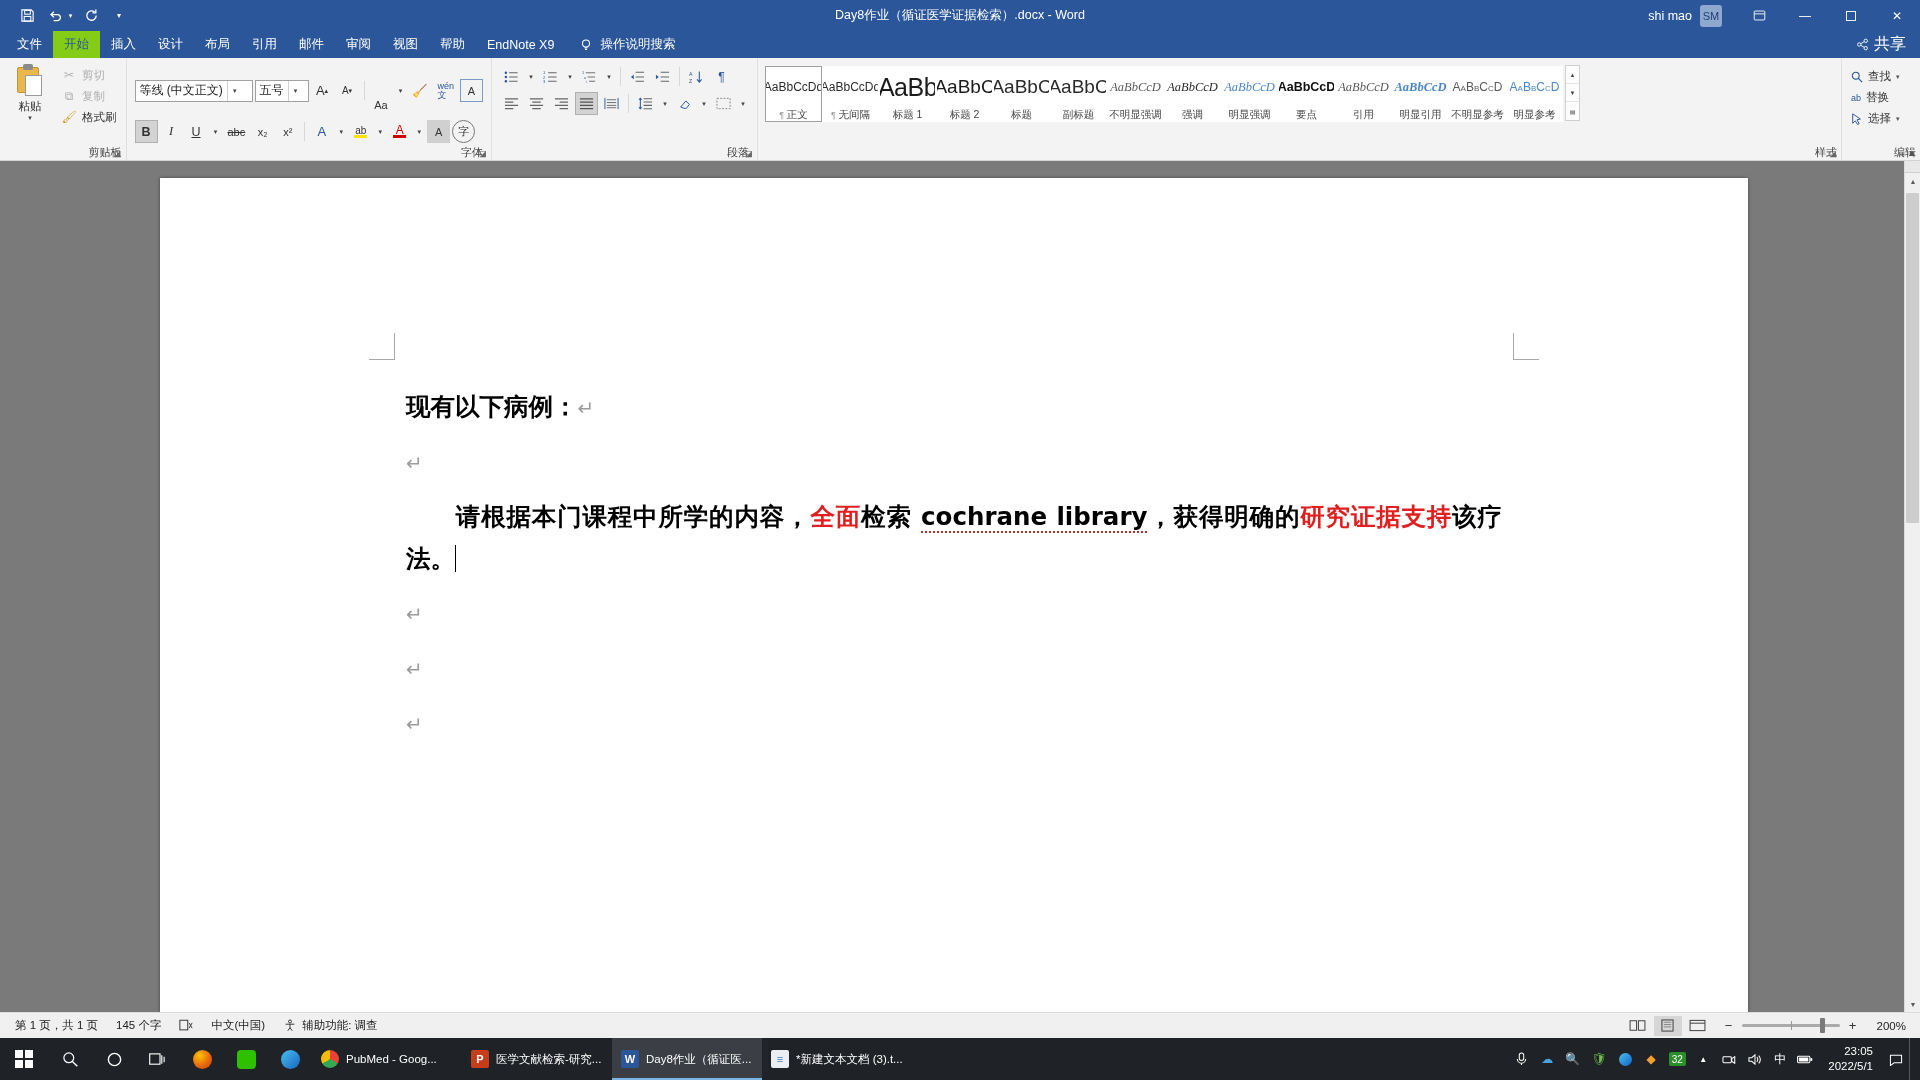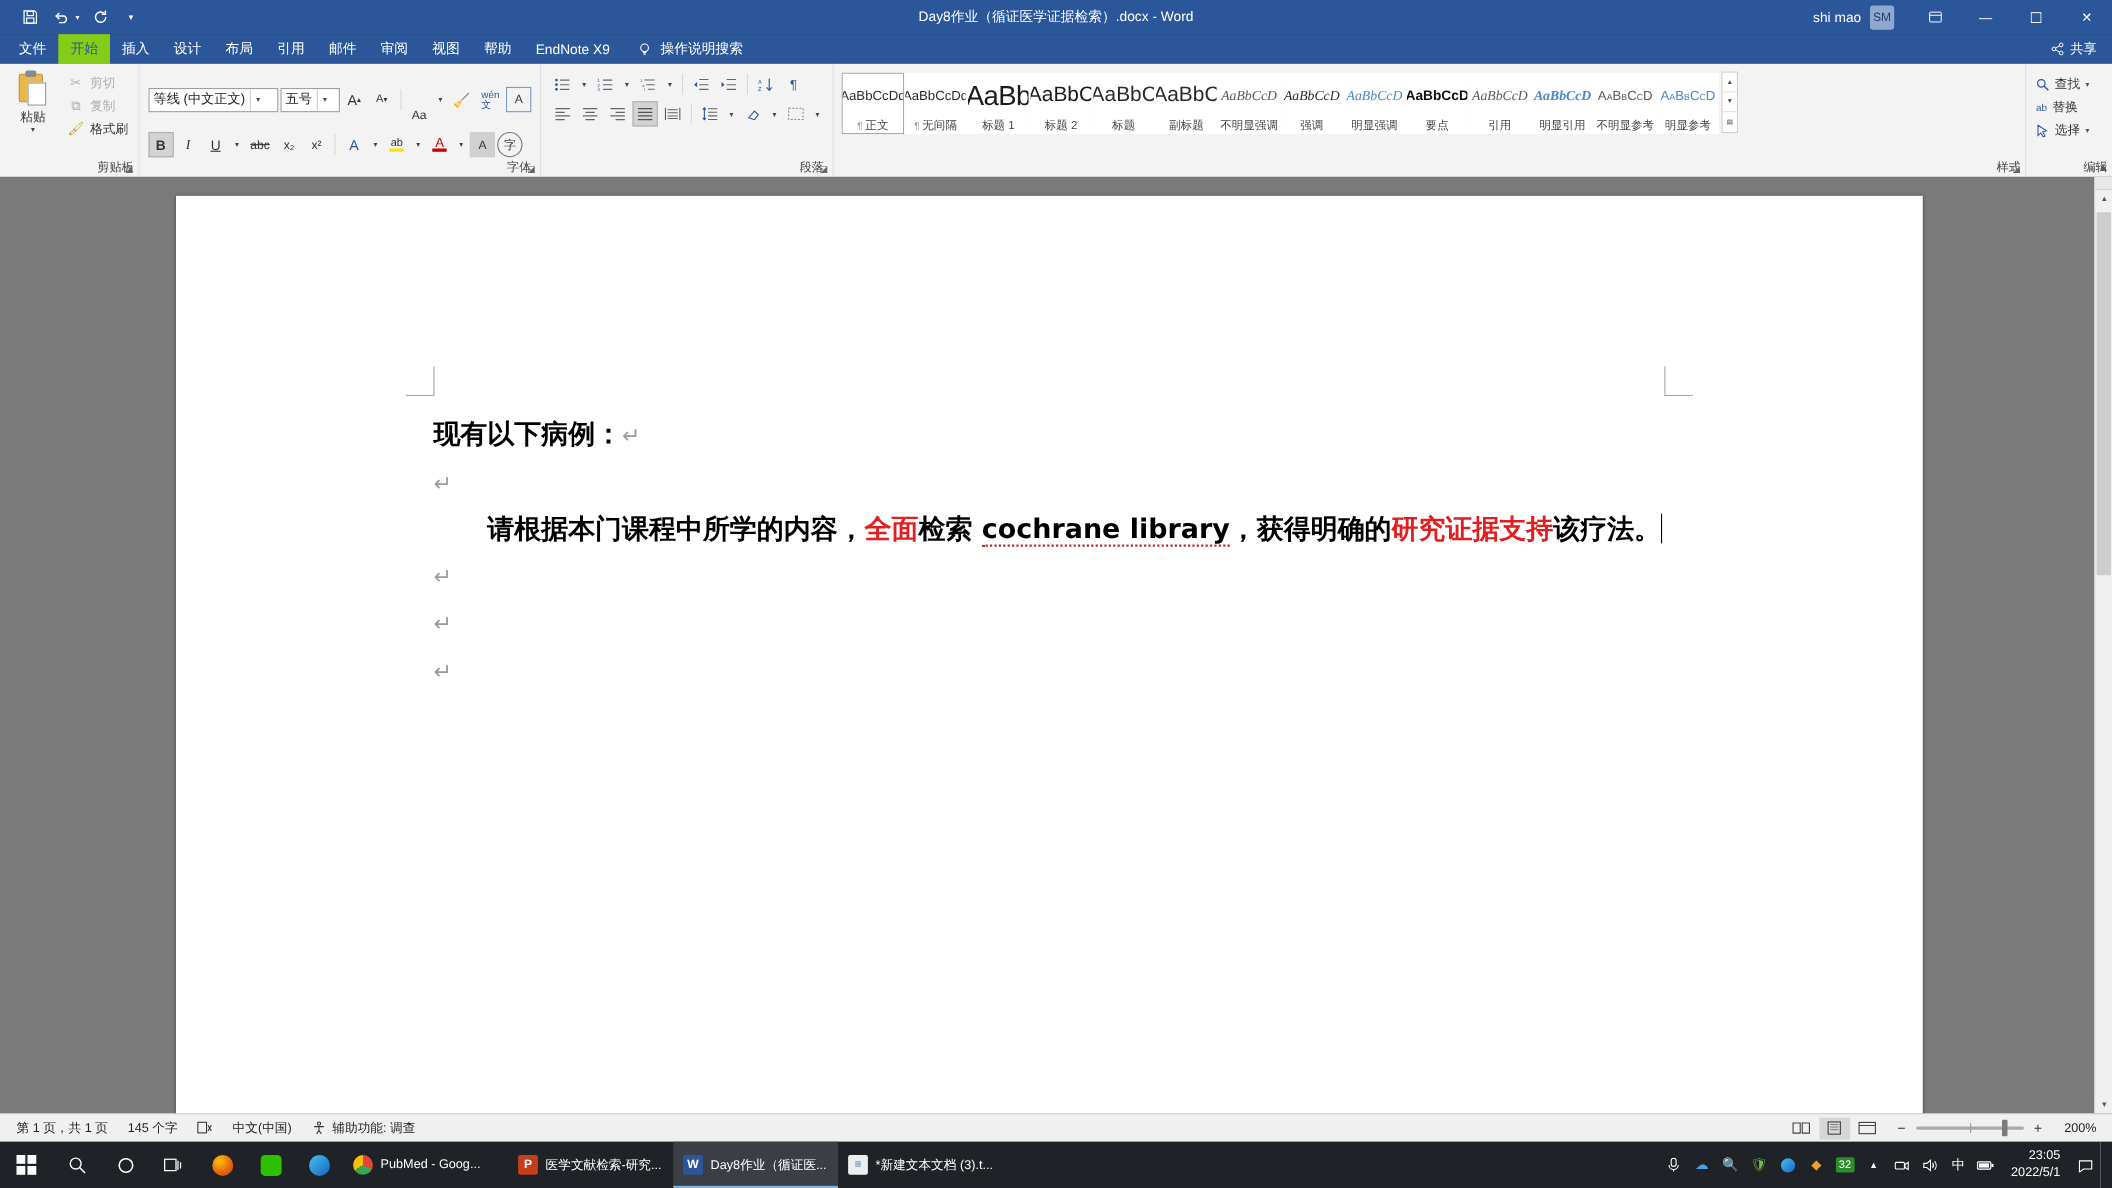--- a/index.html
+++ b/index.html
@@ -249,21 +249,21 @@
   }
   .doctext {
     position: absolute;
     left: 234px; top: 196px; right: 234px;
     font-family: "DejaVu Sans", "Liberation Sans", sans-serif;
     font-size: 24.5px;
     line-height: 42px;
     color: #000000;
     font-weight: bold;
   }
-  .doctext p { margin: 0; }
+  .doctext p { margin: 12px; }
   .ind { display: inline-block; width: 49px; }
   .red { color: #e02020; }
   .pil { color: #9b9b9b; font-weight: normal; font-size: 20px; }
   .latin { font-family: "DejaVu Sans", sans-serif; }
   .ulspell { border-bottom: 2px dotted #b03030; }
   .caret-ins {
     display: inline-block; width: 1px; height: 27px;
     background: #000; vertical-align: -5px;
   }
 
@@ -464,21 +464,21 @@
   </div>
   <div style="margin-left:auto;display:flex;align-items:center;gap:5px;padding-right:14px;height:27px;">
     <span>
       <svg width="13" height="13" viewBox="0 0 16 16">
           <circle cx="12" cy="3.5" r="2.1" fill="none" stroke="#fff" stroke-width="1.1"></circle>
           <circle cx="4" cy="8" r="2.1" fill="none" stroke="#fff" stroke-width="1.1"></circle>
           <circle cx="12" cy="12.5" r="2.1" fill="none" stroke="#fff" stroke-width="1.1"></circle>
           <path d="M5.9 7L10.1 4.5M5.9 9L10.1 11.5" stroke="#fff" stroke-width="1.1"></path>
         </svg>
     </span>
-    <span style="font-size:12px;">共享</span>
+    <span style="font-size:16px;">共享</span>
   </div>
 </div>
 
 <div class="ribbon">
 
   <div class="rgroup">
     <div class="rgroup-inner">
       <div class="clip-big">
         <div class="clip-icon">
           <div class="clip-board"></div>

